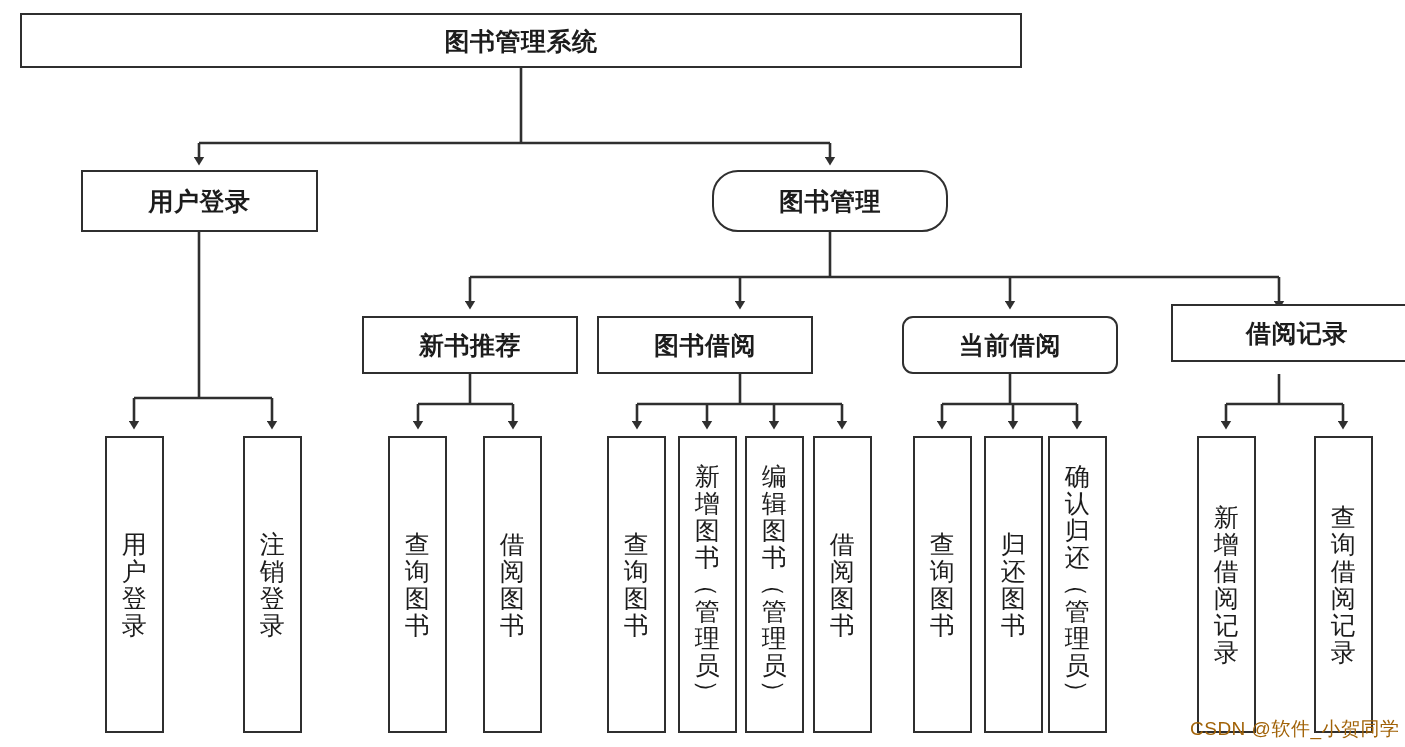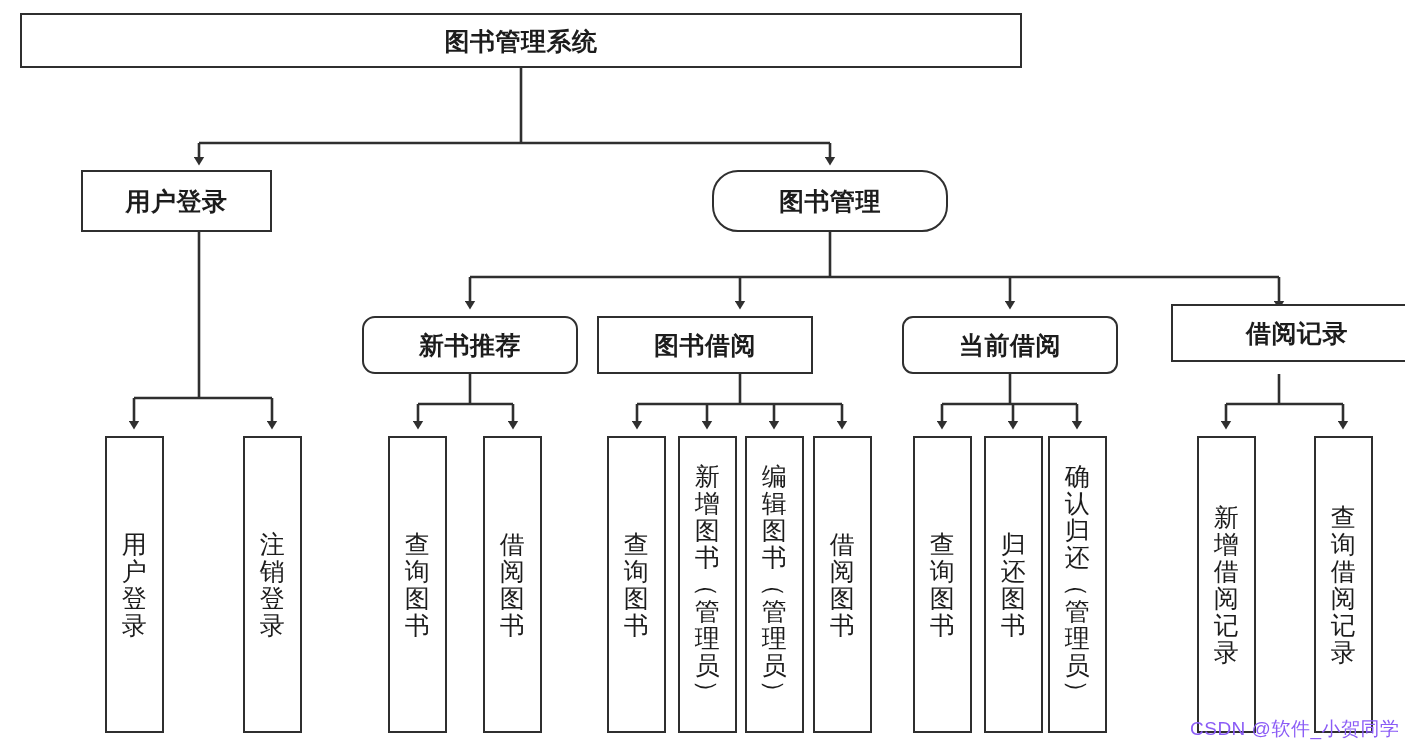--- a/index.html
+++ b/index.html
@@ -67,21 +67,21 @@
   
   .node.v .ch.rot {
     transform: rotate(90deg);
     transform-origin: 50% 50%;
   }
   #watermark {
     position: absolute;
     left: 1190px;
     top: 716px;
     font-size: 19px;
-    color: #8b5cf6;
+    color: #a16207;
     white-space: nowrap;
     letter-spacing: 0.5px;
   }
 </style>
 </head>
 <body>
 
 <div id="canvas">
 
   <svg id="wires" viewBox="0 0 1405 747" xmlns="http://www.w3.org/2000/svg">
@@ -131,28 +131,28 @@
       <path d="M1226,404 L1343,404"></path>
       <path d="M1226,404 L1226,422" marker-end="url(#arrow)"></path>
       <path d="M1343,404 L1343,422" marker-end="url(#arrow)"></path>
     </g>
   </svg>
 
   <div class="node h root" style="left:20px; top:13px; width:1002px; height:55px;">
     <span class="lbl">图书管理系统</span>
   </div>
 
-  <div class="node h" style="left:81px; top:170px; width:191px; height:62px;">
+  <div class="node h" style="left:81px; top:170px; width:237px; height:62px;">
     <span class="lbl">用户登录</span>
   </div>
   <div class="node h" style="left:712px; top:170px; width:236px; height:62px;border-radius:26px;">
     <span class="lbl">图书管理</span>
   </div>
 
-  <div class="node h" style="left:362px; top:316px; width:216px; height:58px;border-radius:13px;">
+  <div class="node h" style="left:362px; top:316px; width:216px; height:58px;">
     <span class="lbl">新书推荐</span>
   </div>
   <div class="node h" style="left:597px; top:316px; width:216px; height:58px;">
     <span class="lbl">图书借阅</span>
   </div>
   <div class="node h" style="left:902px; top:316px; width:216px; height:58px;border-radius:11px;">
     <span class="lbl">当前借阅</span>
   </div>
   <div class="node h" style="left:1171px; top:304px; width:252px; height:58px;justify-content:center;">
     <span class="lbl">借阅记录</span>

